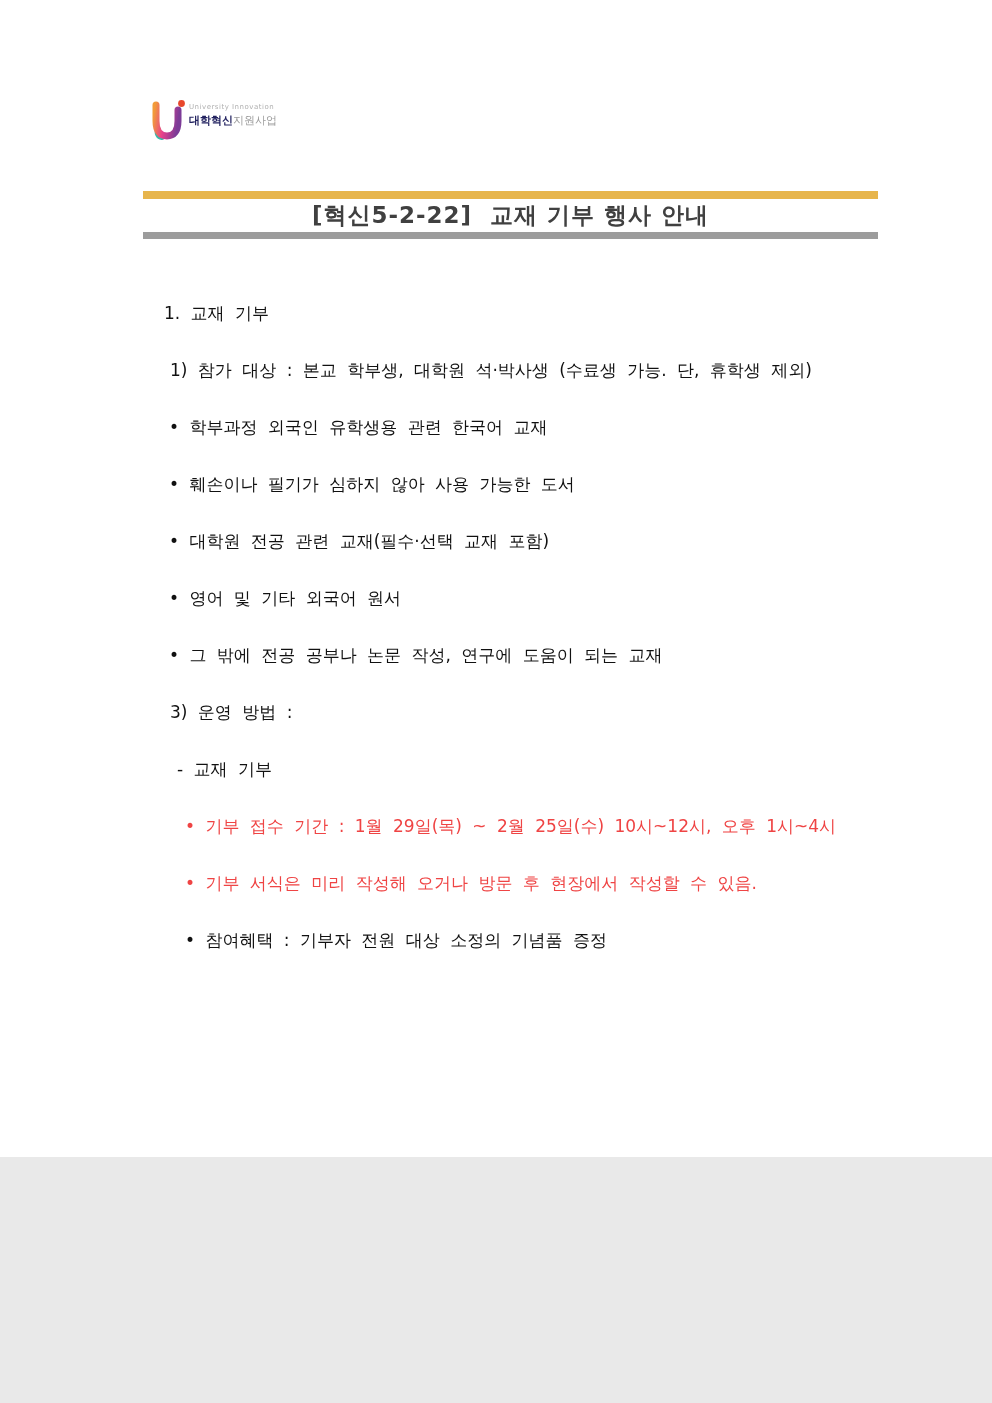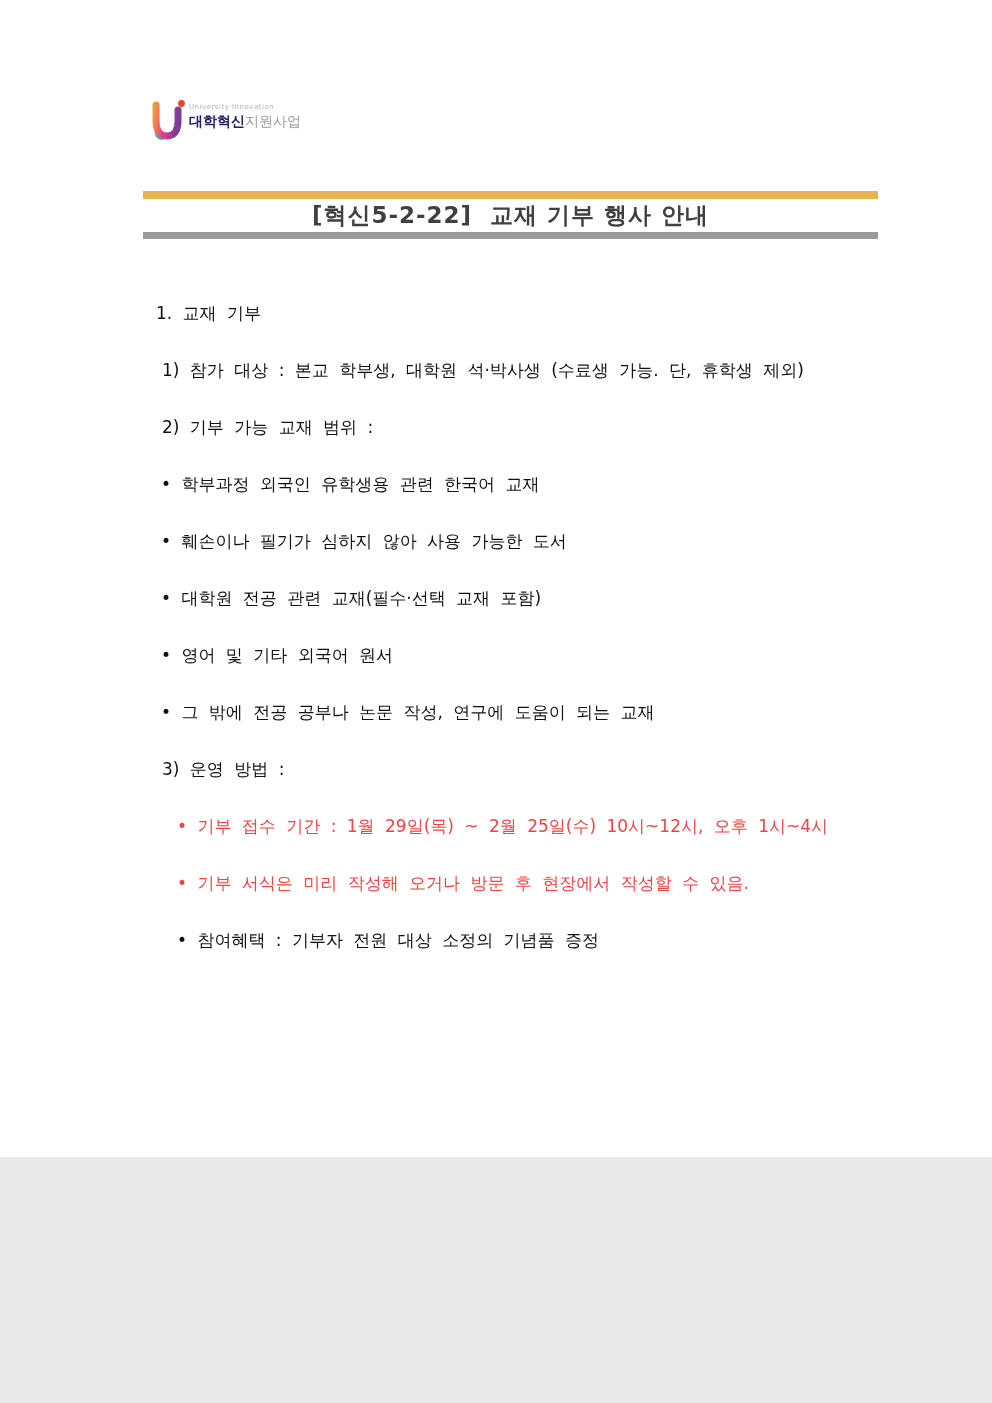--- a/index.html
+++ b/index.html
@@ -12,36 +12,36 @@
     font-family:"DejaVu Sans","Liberation Sans",sans-serif;
     color:#111;
     overflow:hidden;
   }
 
   
   .logo { position:absolute; left:149px; top:99px; display:flex; align-items:flex-start; }
   .logo-mark { width:36px; height:42px; margin-right:4px; }
   .logo-text { padding-top:4px; }
   .logo-small { font-size:7px; color:#b0b0b0; letter-spacing:0.5px; line-height:8px; }
-  .logo-brand { font-size:14px; line-height:20px; white-space:nowrap; }
+  .logo-brand { font-size:11px; line-height:20px; white-space:nowrap; }
   .brand-bold  { font-weight:bold; color:#232360; }
   .brand-light { color:#9a9a9a; }
 
   
   .banner { position:absolute; left:143px; top:191px; width:735px; }
   .bar-top    { height:8px; background:#E7B54C; }
   .banner-title {
     height:33px; display:flex; align-items:center; justify-content:center;
     font-size:23px; font-weight:bold; color:#404040;
     white-space:pre; letter-spacing:1px;
   }
   .bar-bottom { height:7px; background:#9C9C9C; }
 
   
-  .body { position:absolute; left:143px; top:284px; width:760px; }
+  .body { position:absolute; left:151px; top:284px; width:760px; }
   .line {
     height:57px; display:flex; align-items:center;
     font-size:17px; line-height:22px;
     word-spacing:5px; white-space:pre;
     color:#111;
   }
   .ind0  { padding-left:13px; }
   .ind1  { padding-left:19px; }
   .ind1b { padding-left:18px; }
   .ind2  { padding-left:26px; }
@@ -76,25 +76,25 @@
 
   <div class="banner">
     <div class="bar-top"></div>
     <div class="banner-title">[혁신5-2-22]  교재 기부 행사 안내</div>
     <div class="bar-bottom"></div>
   </div>
 
   <div class="body">
     <div class="line ind0">1. 교재 기부</div>
     <div class="line ind1">1) 참가 대상 : 본교 학부생, 대학원 석·박사생 (수료생 가능. 단, 휴학생 제외)</div>
-    <div class="line ind1">2) 기부 가능 교재 범위 :</div>
     <div class="line ind1b">• 학부과정 외국인 유학생용 관련 한국어 교재</div>
     <div class="line ind1b">• 훼손이나 필기가 심하지 않아 사용 가능한 도서</div>
     <div class="line ind1b">• 대학원 전공 관련 교재(필수·선택 교재 포함)</div>
     <div class="line ind1b">• 영어 및 기타 외국어 원서</div>
     <div class="line ind1b">• 그 밖에 전공 공부나 논문 작성, 연구에 도움이 되는 교재</div>
     <div class="line ind1">3) 운영 방법 :</div>
+    <div class="line ind2">- 교재 기부</div>
     <div class="line ind3 blue">• 기부 접수 기간 : 1월 29일(목) ~ 2월 25일(수) 10시~12시, 오후 1시~4시</div>
     <div class="line ind3 blue">• 기부 서식은 미리 작성해 오거나 방문 후 현장에서 작성할 수 있음.</div>
     <div class="line ind3">• 참여혜택 : 기부자 전원 대상 소정의 기념품 증정</div>
   </div>
 
 </div>
 
 </body></html>

